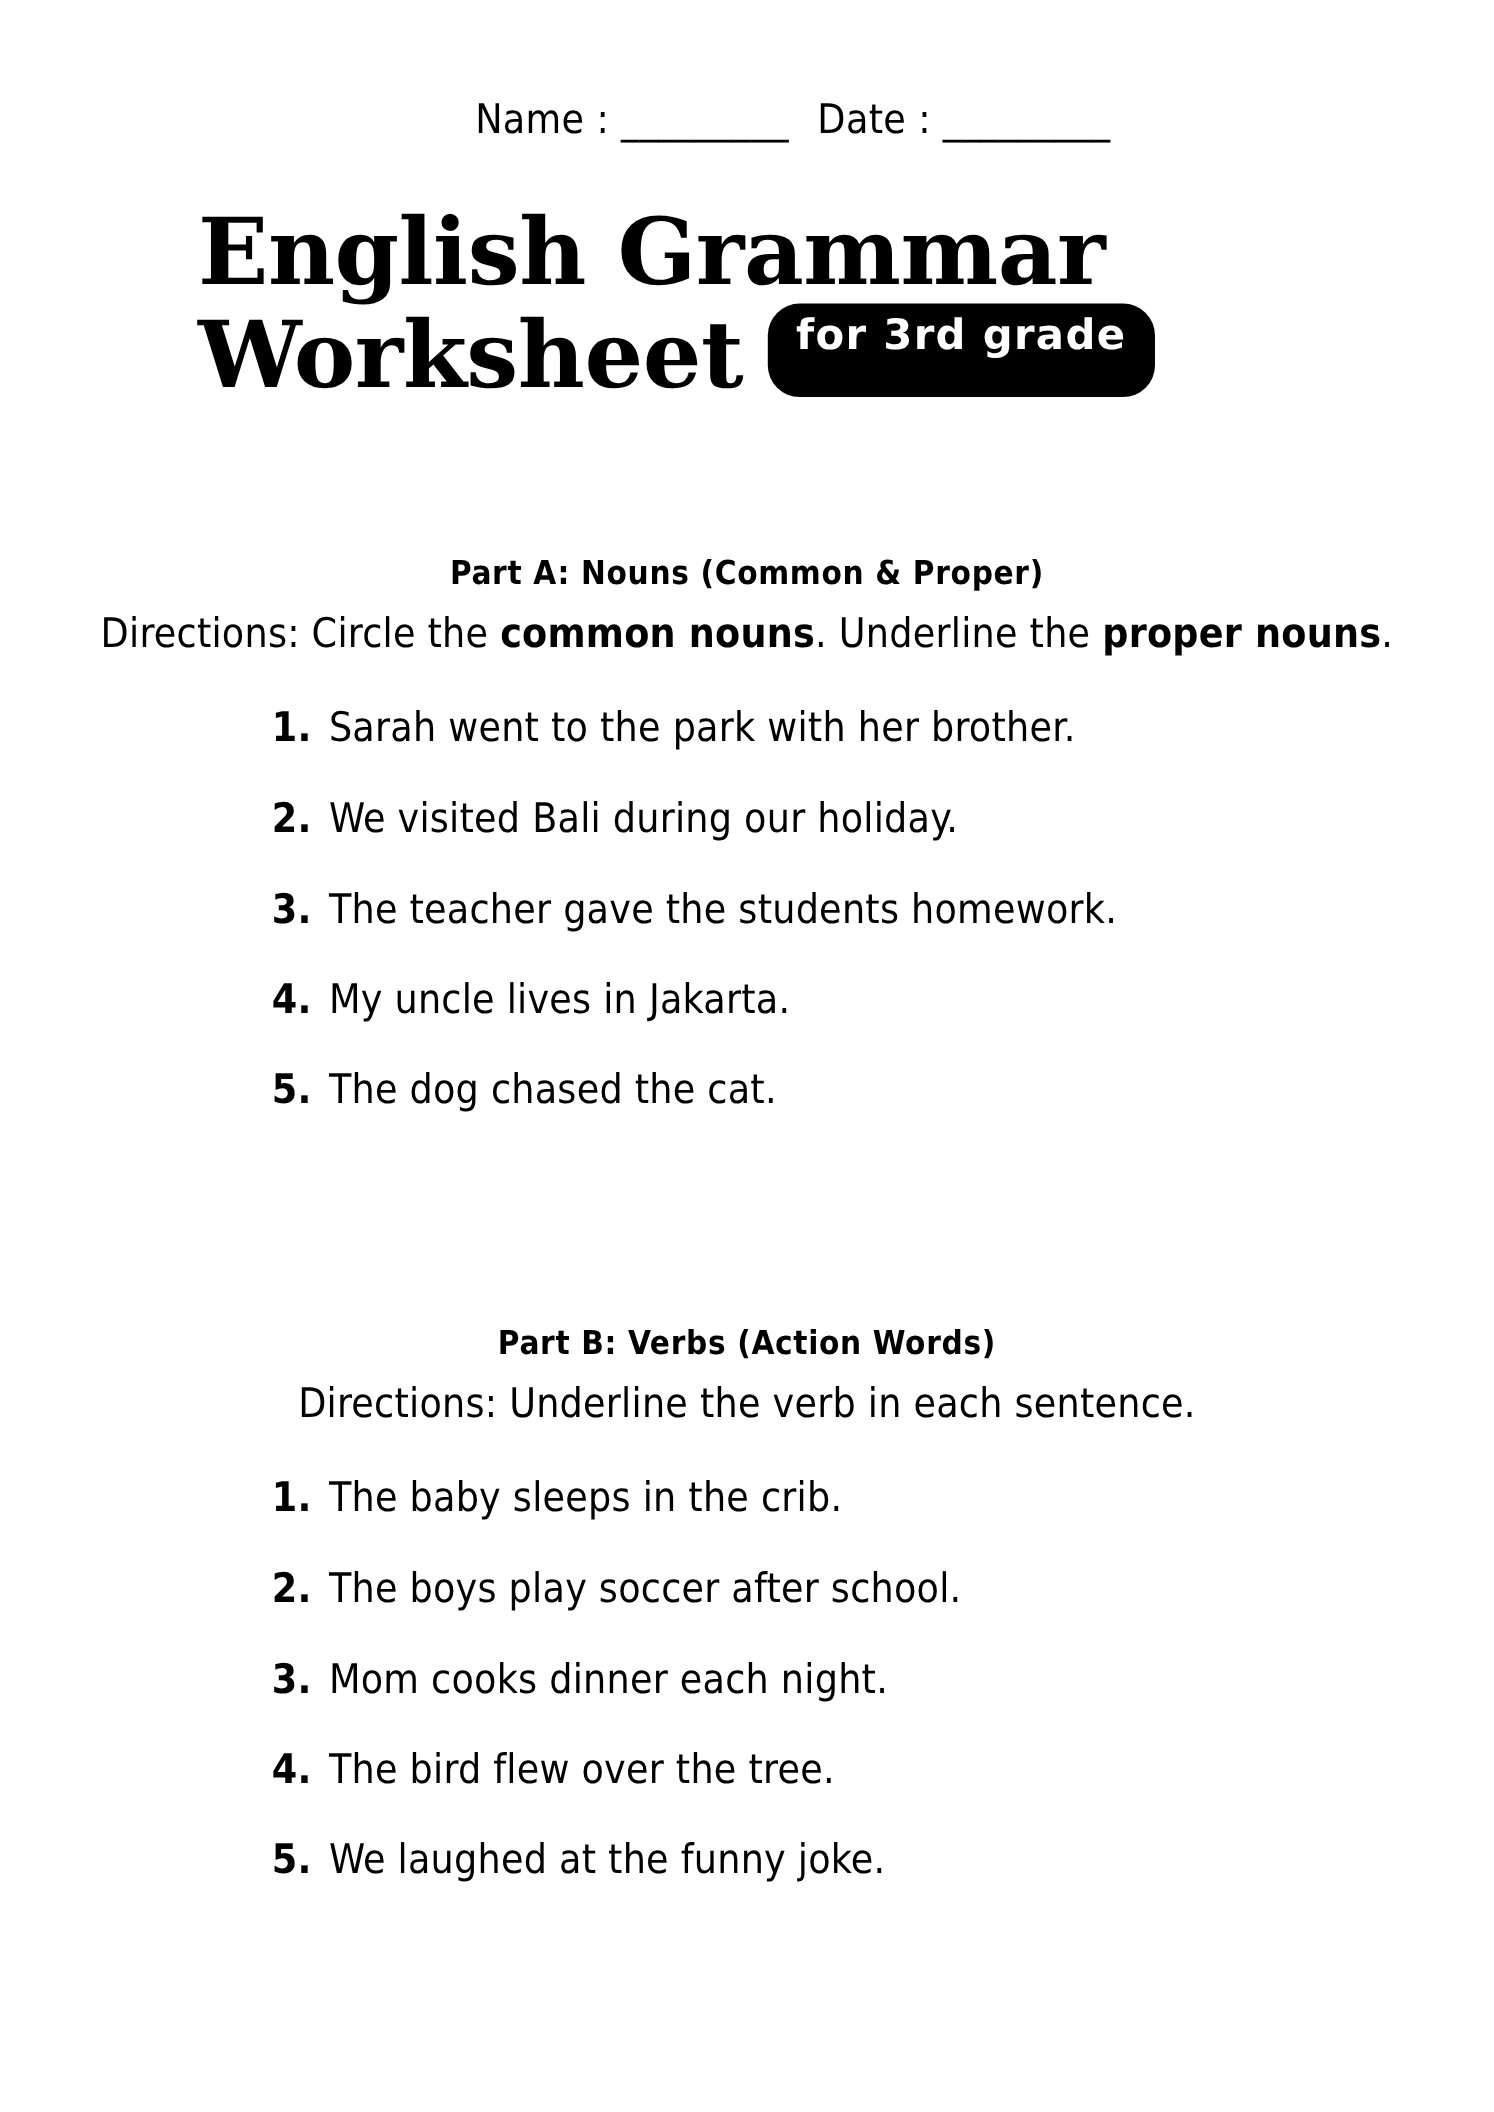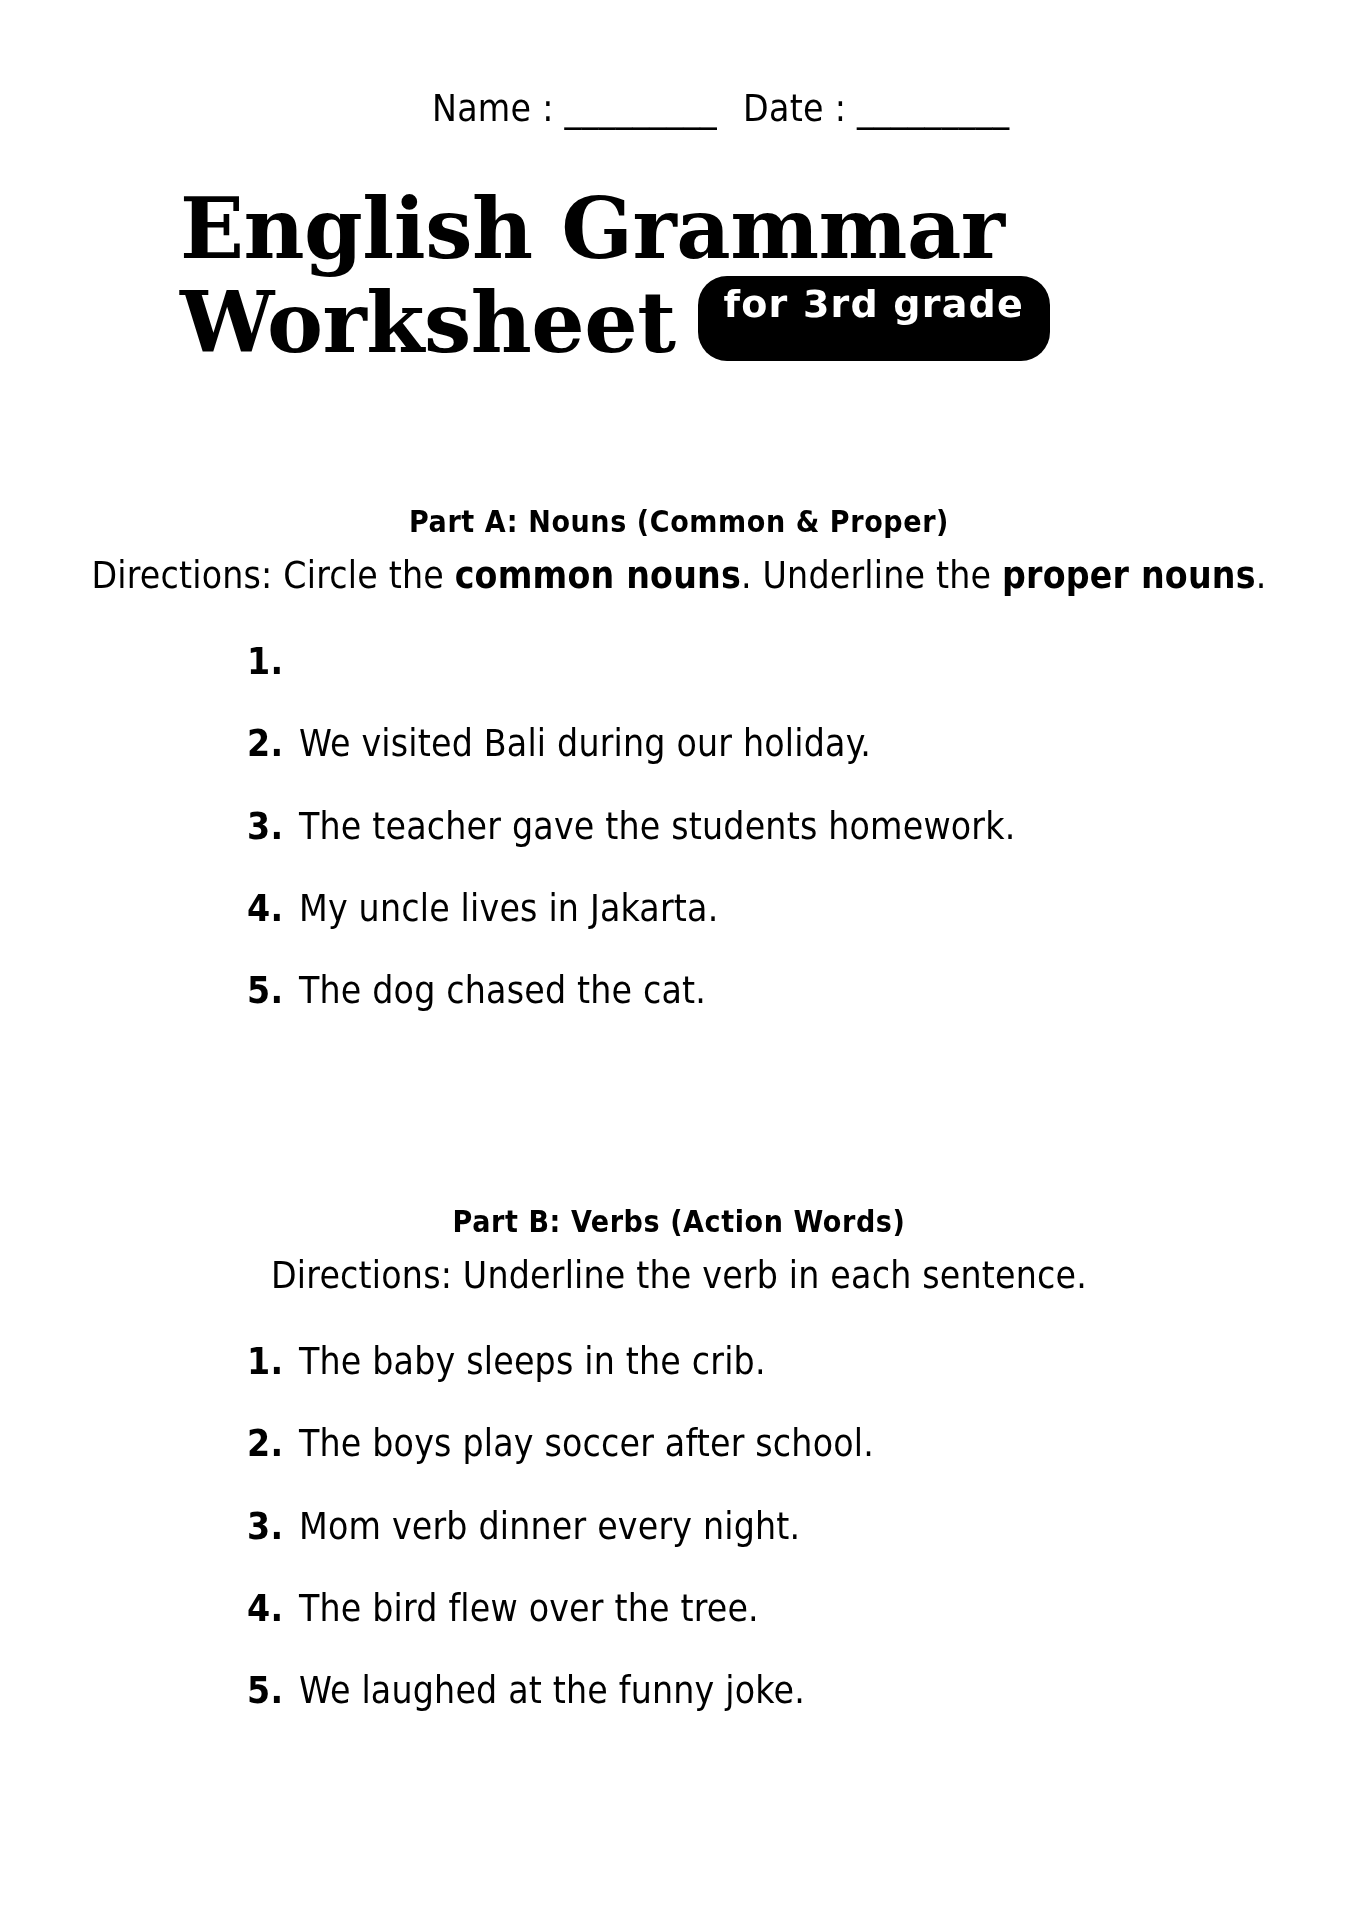--- a/index.html
+++ b/index.html
@@ -147,20 +147,21 @@
       <span class="grade-badge">for 3rd grade</span>
     </div>
   </div>
 
   <div class="section" id="section-a">
     <div class="part-heading hand">Part A: Nouns (Common &amp; Proper)</div>
     <div class="part-directions hand"><span>Directions: Circle the </span><b>common nouns</b><span>. Underline the </span><b>proper nouns</b><span>.</span></div>
     <ul class="q-list">
       <li class="q-item">
         <span class="q-num hand">1.</span>
+        <span class="q-text hand">Sarah went to the park with her brother.</span>
       </li>
       <li class="q-item">
         <span class="q-num hand">2.</span>
         <span class="q-text hand">We visited Bali during our holiday.</span>
       </li>
       <li class="q-item">
         <span class="q-num hand">3.</span>
         <span class="q-text hand">The teacher gave the students homework.</span>
       </li>
       <li class="q-item">
@@ -181,21 +182,21 @@
       <li class="q-item">
         <span class="q-num hand">1.</span>
         <span class="q-text hand">The baby sleeps in the crib.</span>
       </li>
       <li class="q-item">
         <span class="q-num hand">2.</span>
         <span class="q-text hand">The boys play soccer after school.</span>
       </li>
       <li class="q-item">
         <span class="q-num hand">3.</span>
-        <span class="q-text hand">Mom verb dinner every night.</span>
+        <span class="q-text hand">Mom cooks dinner each night.</span>
       </li>
       <li class="q-item">
         <span class="q-num hand">4.</span>
         <span class="q-text hand">The bird flew over the tree.</span>
       </li>
       <li class="q-item">
         <span class="q-num hand">5.</span>
         <span class="q-text hand">We laughed at the funny joke.</span>
       </li>
     </ul>

